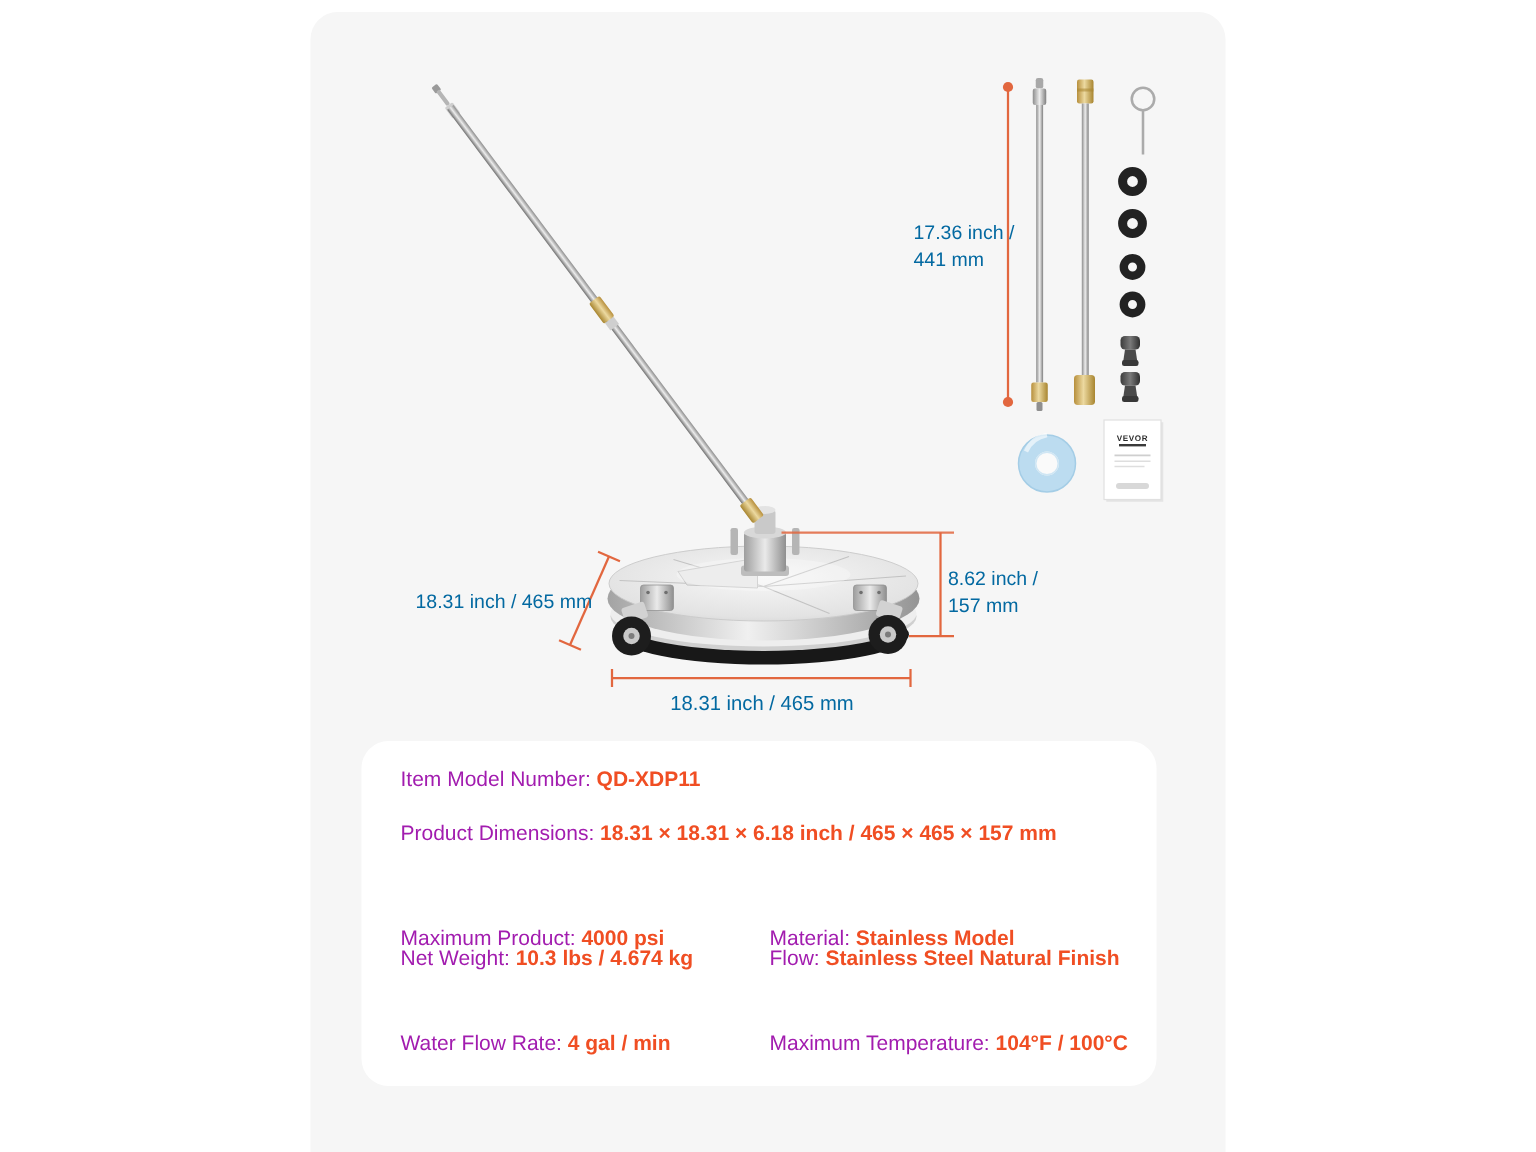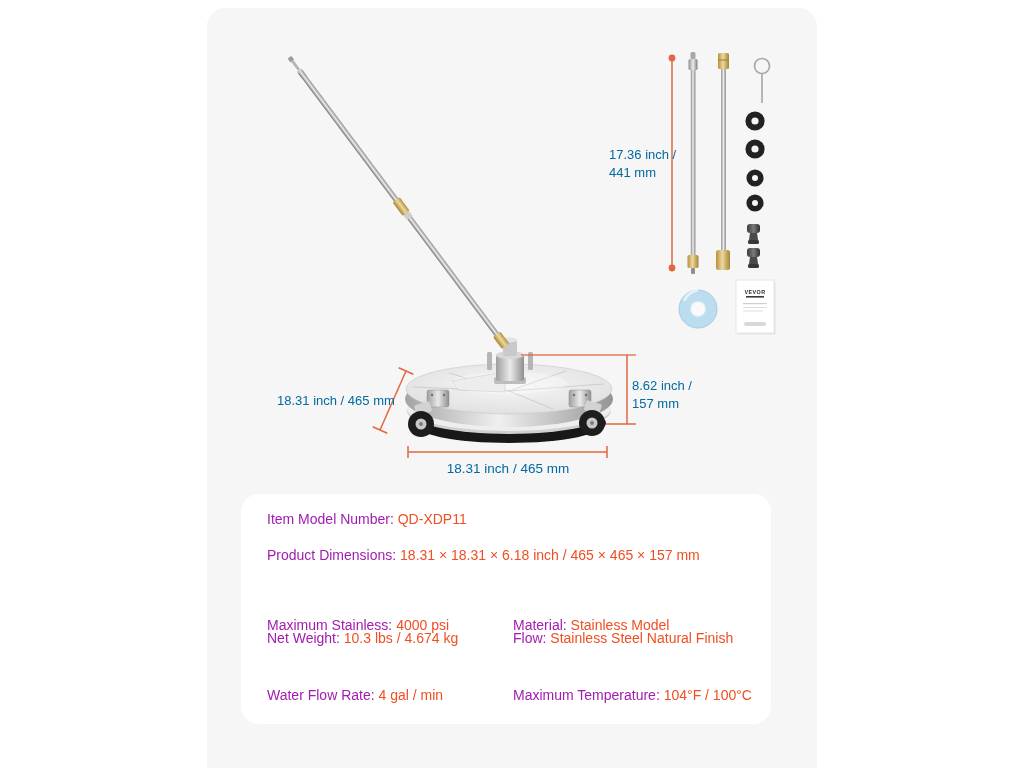--- a/index.html
+++ b/index.html
@@ -20,21 +20,21 @@
   .dim-label.bottom{font-size:13.5px;width:200px;text-align:center;white-space:nowrap;}
   .spec-card{
     position:absolute;left:241px;top:494px;width:530px;height:230px;
     background:#ffffff;border-radius:18px;
   }
   .spec-row{
     position:absolute;left:26px;right:16px;height:18px;
     font-size:14px;color:#181818;white-space:nowrap;
   }
   .spec-cell2{position:absolute;left:246px;top:0;}
-  .spec-val{color:#f04e23;font-weight:400;}
+  .spec-val{color:#f04e23;font-weight:700;}
   .spec-lbl{color:#a21caf;}
 </style>
 </head>
 <body>
 
 <div class="canvas"></div>
 
 <svg class="illustration" viewBox="0 0 1024 768">
   <defs>
     <linearGradient id="rodH" x1="0" y1="0" x2="1" y2="0">
@@ -238,20 +238,20 @@
     <span class="spec-lbl">Item Model Number: </span><span class="spec-val">QD-XDP11</span>
   </div>
   <div class="spec-row" style="top:53px;">
     <span class="spec-lbl">Product Dimensions: </span><span class="spec-val">18.31 × 18.31 × 6.18 inch / 465 × 465 × 157 mm</span>
   </div>
   <div class="spec-row" style="top:88px;margin-top:48px;">
     <span class="spec-lbl">Net Weight: </span><span class="spec-val">10.3 lbs / 4.674 kg</span>
     <span class="spec-cell2"><span class="spec-lbl">Flow: </span><span class="spec-val">Stainless Steel Natural Finish</span></span>
   </div>
   <div class="spec-row" style="top:123px;">
-    <span class="spec-lbl">Maximum Stainless: </span><span class="spec-val">4000 psi</span>
+    <span class="spec-lbl">Maximum Product: </span><span class="spec-val">4000 psi</span>
     <span class="spec-cell2"><span class="spec-lbl">Material: </span><span class="spec-val">Stainless Model</span></span>
   </div>
   <div class="spec-row" style="top:193px;">
     <span class="spec-lbl">Water Flow Rate: </span><span class="spec-val">4 gal / min</span>
     <span class="spec-cell2"><span class="spec-lbl">Maximum Temperature: </span><span class="spec-val">104°F / 100°C</span></span>
   </div>
 </div>
 
 </body></html>

